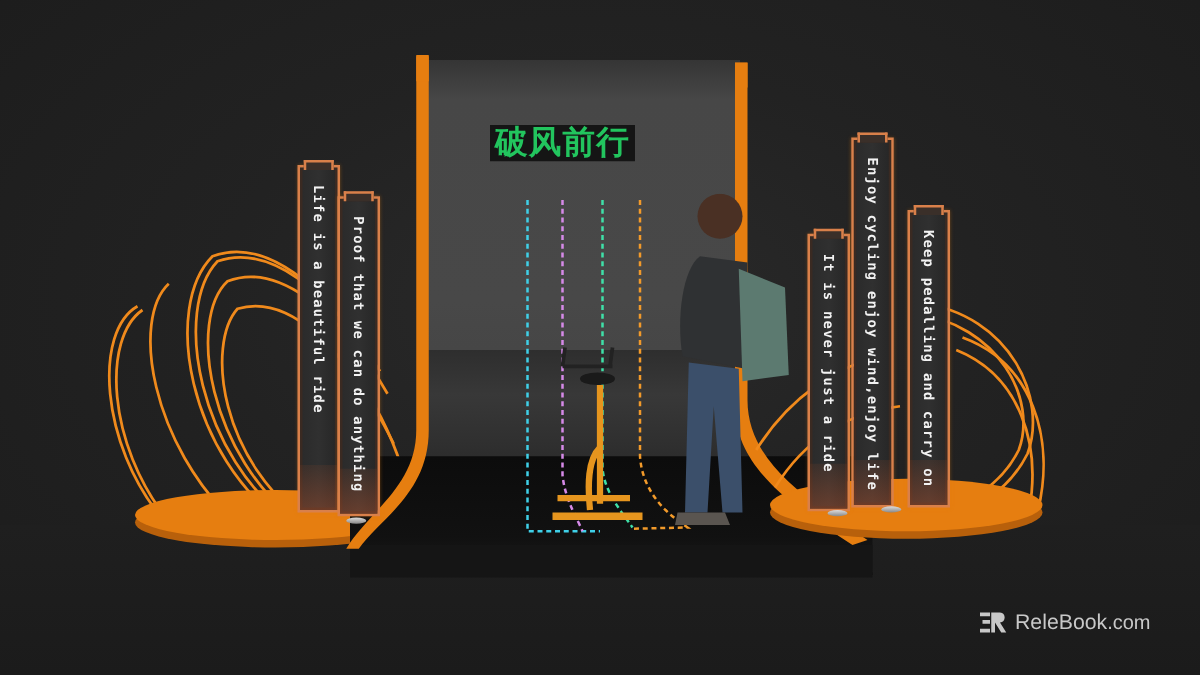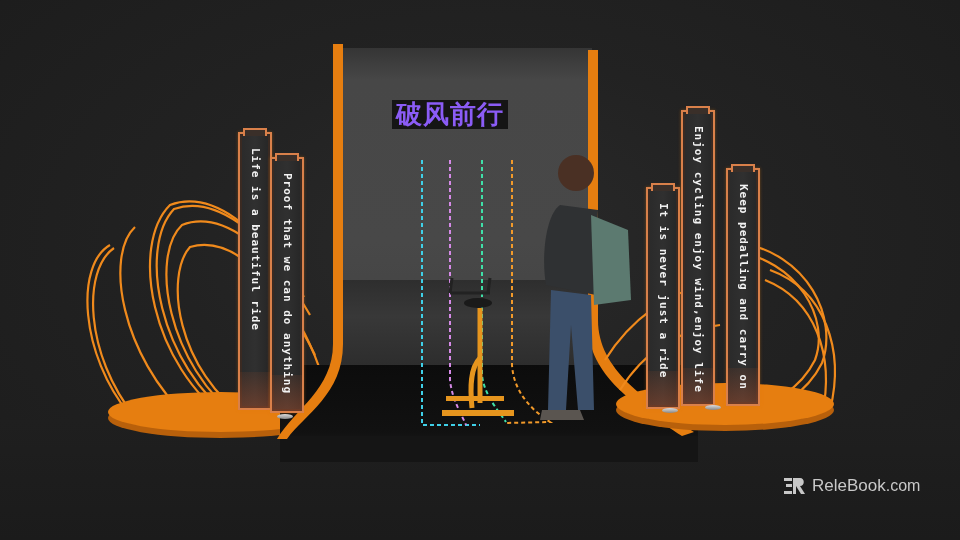--- a/index.html
+++ b/index.html
@@ -34,21 +34,21 @@
     .platform-front {
       position: absolute; left: 280px; top: 436px; width: 418px; height: 26px;
       background: #151515;
     }
     
     .title-block {
       position: absolute; left: 392px; top: 100px;
       display: flex; flex-direction: column; align-items: flex-start; gap: 0;
     }
     .title-line {
-      background: #151515; color: #8b5cf6; font-weight: bold;
+      background: #151515; color: #22c55e; font-weight: bold;
       font-family: "DejaVu Sans", sans-serif;
       font-size: 26px; line-height: 29px; letter-spacing: 1px;
       padding: 0 4px;
     }
     
     .pillar {
       position: absolute;
       background: linear-gradient(90deg, #2a2a2a, #303030 50%, #262626);
       border: 2px solid #d9804a;
       box-shadow: inset 0 0 0 2px #3a2a22, 0 0 3px rgba(230,126,16,0.4);
@@ -74,21 +74,21 @@
     .base {
       position: absolute; background: #e67e10; border-radius: 50%;
       box-shadow: 0 6px 0 #b8600b;
     }
     .puck {
       position: absolute; width: 16px; height: 5px; border-radius: 50%;
       background: linear-gradient(#ddd, #888);
     }
     
     .watermark {
-      position: absolute; left: 784px; top: 476px;
+      position: absolute; left: 784px; top: 488px;
       display: flex; align-items: center; gap: 6px;
       color: #c8c8c8;
     }
     .wm-logo { width: 22px; height: 20px; }
     .wm-text { font-family: "Liberation Sans", sans-serif; font-size: 17px; }
     .wm-text .dom { font-size: 16px; }
     
     .person { position: absolute; left: 536px; top: 155px; width: 100px; height: 270px; }
     .bike { position: absolute; left: 440px; top: 258px; width: 90px; height: 170px; }
   </style>

